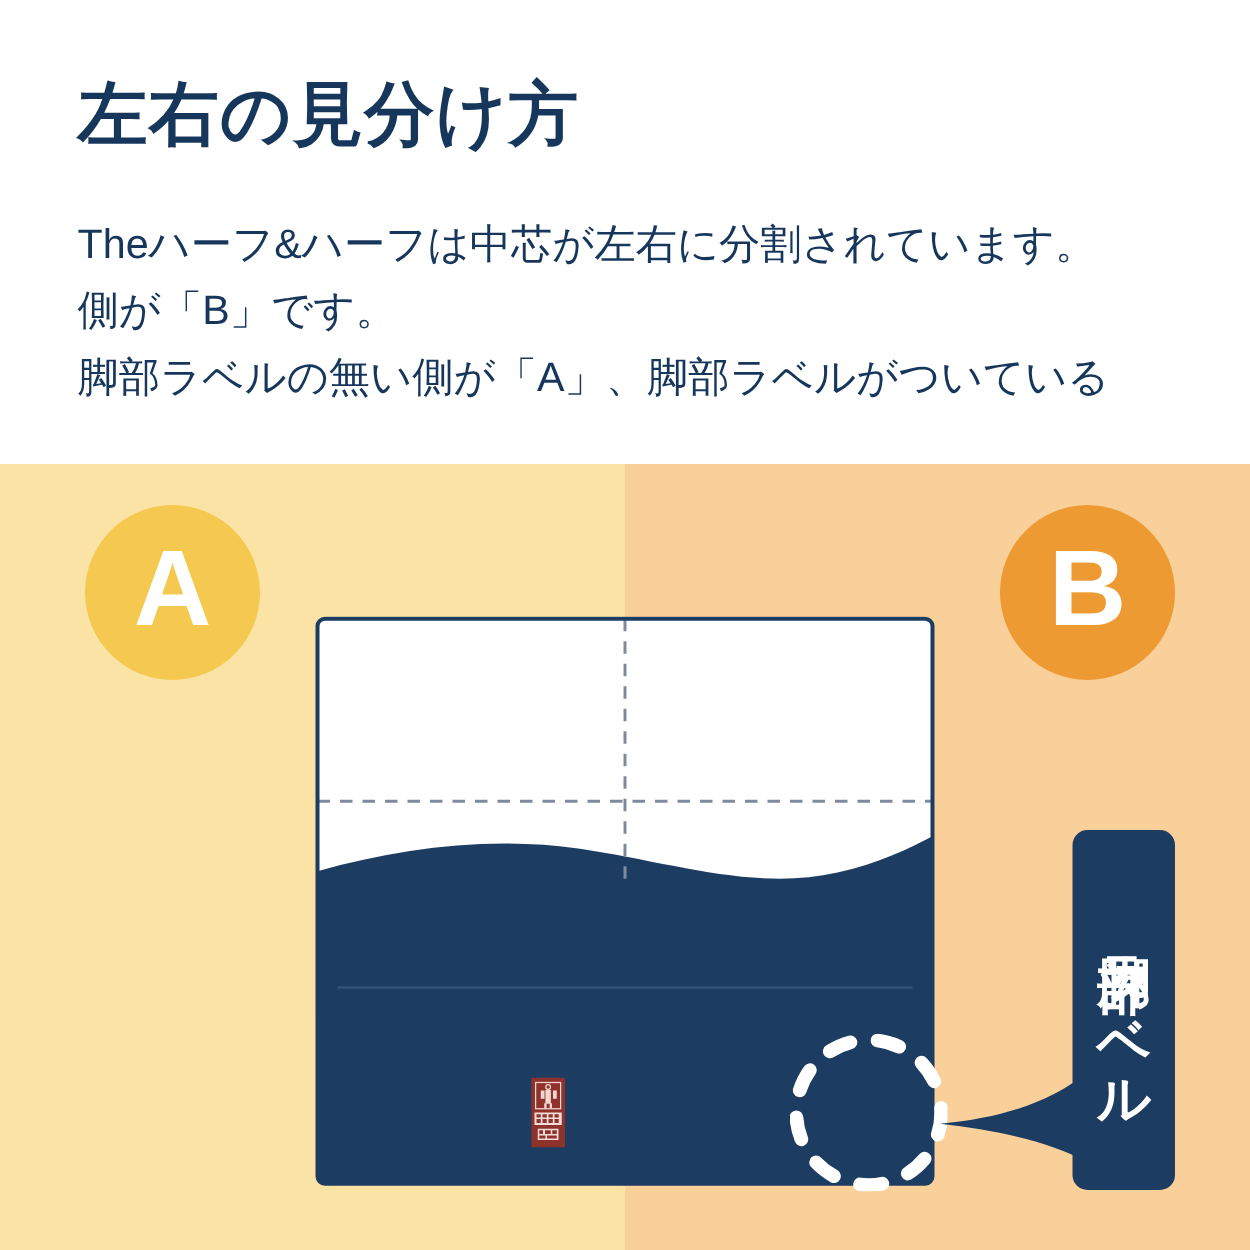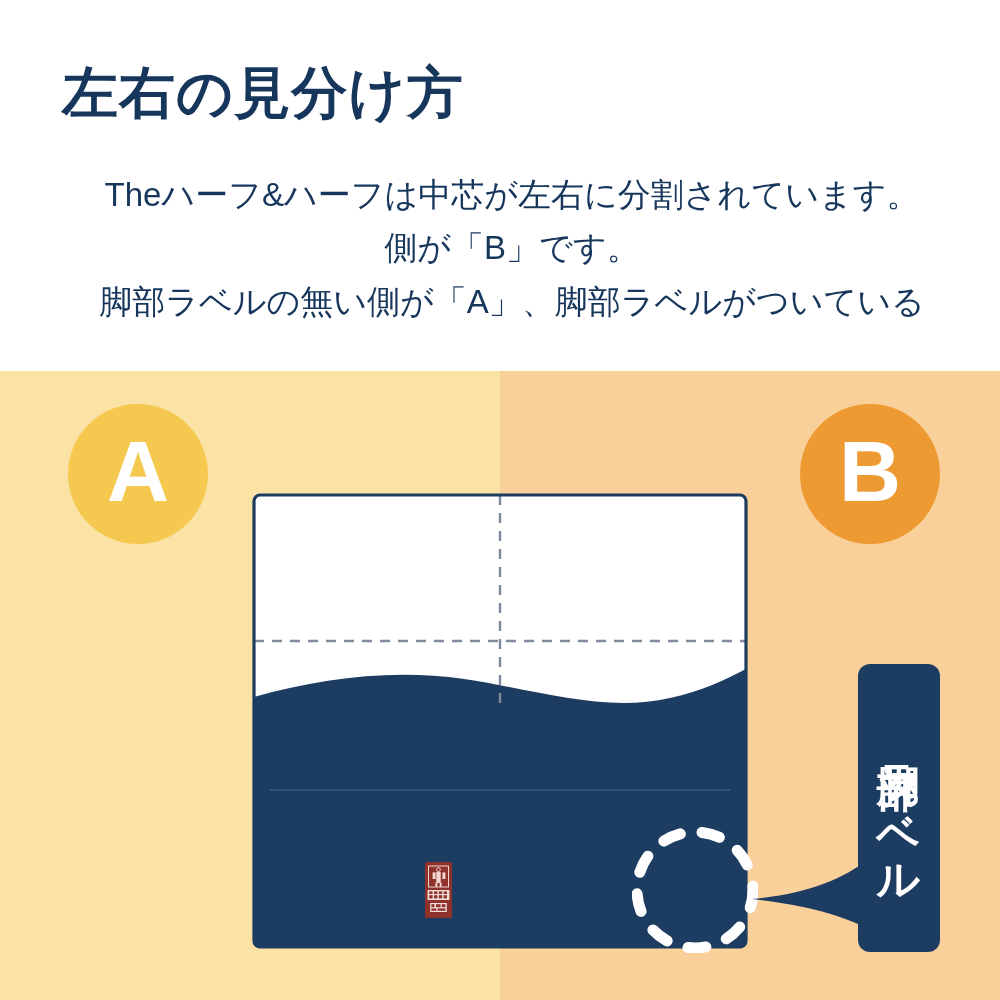--- a/index.html
+++ b/index.html
@@ -33,36 +33,36 @@
   .page-title {
     position: absolute;
     left: 62px;
     top: 62px;
     font-size: 56px;
     font-weight: 700;
     color: #17365c;
     letter-spacing: 1px;
     line-height: 1.1;
     white-space: nowrap;
+    font-family: Liberation Serif, serif;
   }
   .body-copy {
     position: absolute;
     left: 62px;
     top: 168px;
     width: 900px;
     font-size: 33px;
     font-weight: 400;
     color: #17365c;
     line-height: 1.62;
     letter-spacing: 0px;
   }
   .body-line {
     display: block;
     white-space: nowrap;
-    text-align: center;
   }
 
   
   .illustration {
     position: absolute;
     left: 0;
     top: 371px;
     width: 1000px;
     height: 629px;
     overflow: hidden;

